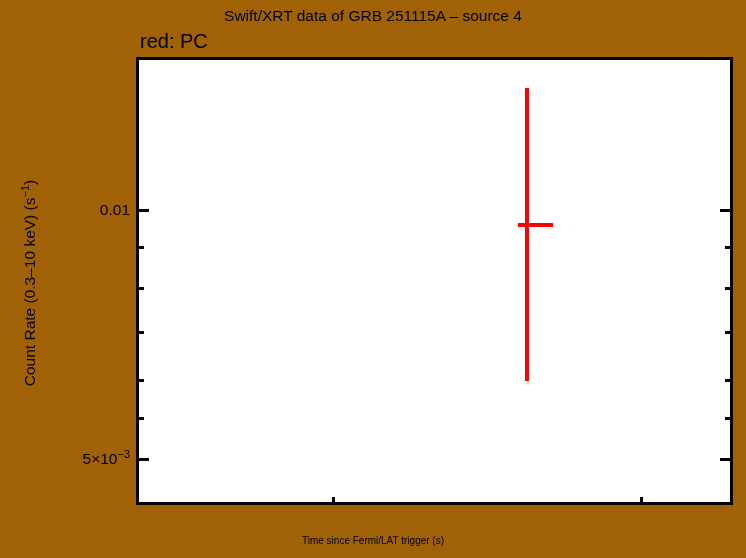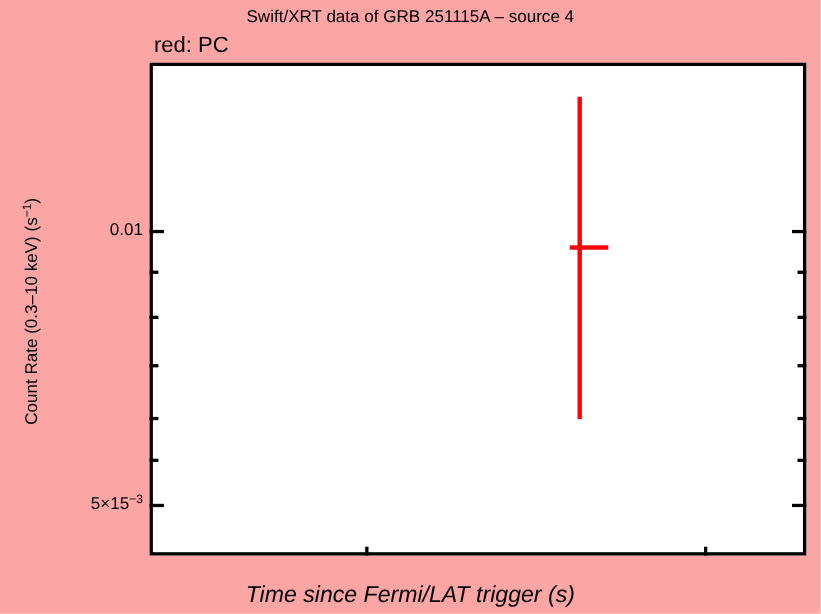--- a/index.html
+++ b/index.html
@@ -14,21 +14,21 @@
     overflow: hidden;
     font-family: "Liberation Sans", sans-serif;
     color: #000000;
   }
 
   #figure {
     position: absolute;
     left: 0; top: 0;
     width: 746px;
     height: 558px;
-    background: #fca5a5;
+    background: #a16207;
   }
 
   
   #chart-title {
     position: absolute;
     left: 0;
     top: 7px;
     width: 746px;
     text-align: center;
     font-size: 15.5px;
@@ -45,24 +45,23 @@
     line-height: 18px;
     white-space: nowrap;
   }
 
   #xlabel {
     position: absolute;
     left: 0;
     top: 531px;
     width: 746px;
     text-align: center;
-    font-size: 21px;
+    font-size: 10px;
     line-height: 19px;
     white-space: nowrap;
-    font-style: italic;
   }
 
   #ylabel-wrap {
     position: absolute;
     left: 0px;
     top: 0px;
     width: 60px;
     height: 558px;
   }
   #ylabel {
@@ -177,21 +176,21 @@
   <div class="ytick-minor-r" style="top:331px"></div>
   <div class="ytick-minor-r" style="top:379px"></div>
   <div class="ytick-minor-r" style="top:417px"></div>
   <div class="ytick-major-r" style="top:458px"></div>
 
   <div class="xtick-minor" style="left:332px"></div>
   <div class="xtick-minor" style="left:640px"></div>
 
   <div class="ytick-label" style="left:20px; top:202px; width:110px; right:auto;">0.01</div>
 
-  <div class="ytick-label" style="left:20px; top:451px; width:110px; right:auto;"><span>5×15</span><span class="sup">−3</span></div>
+  <div class="ytick-label" style="left:20px; top:451px; width:110px; right:auto;"><span>5×10</span><span class="sup">−3</span></div>
 
   <div id="plot-area">
 
     <div class="errbar-v" style="left:389px; top:31px; height:293px;"></div>
     <div class="errbar-h" style="left:382px; top:166px; width:35px;"></div>
   </div>
 
 </div>
 
 </body></html>

